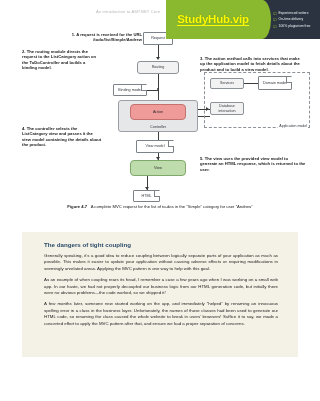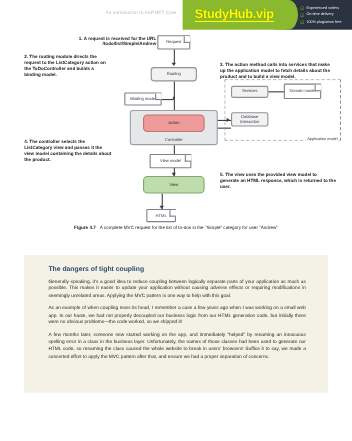--- a/index.html
+++ b/index.html
@@ -22,21 +22,21 @@
     inset: 0;
     background: #ffffff;
   }
 
   
   #banner {
     position: absolute;
     top: 0;
     left: 166px;
     width: 154px;
-    height: 27px;
+    height: 39px;
     display: flex;
     align-items: stretch;
     z-index: 40;
   }
   #banner .green {
     position: relative;
     width: 94px;
     background: #8ab82f;
     display: flex;
     align-items: center;

